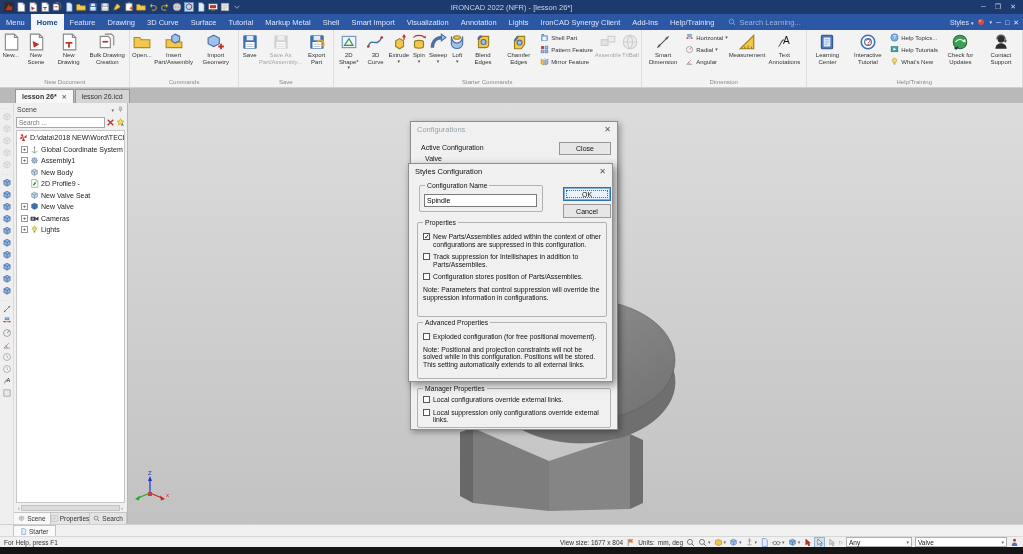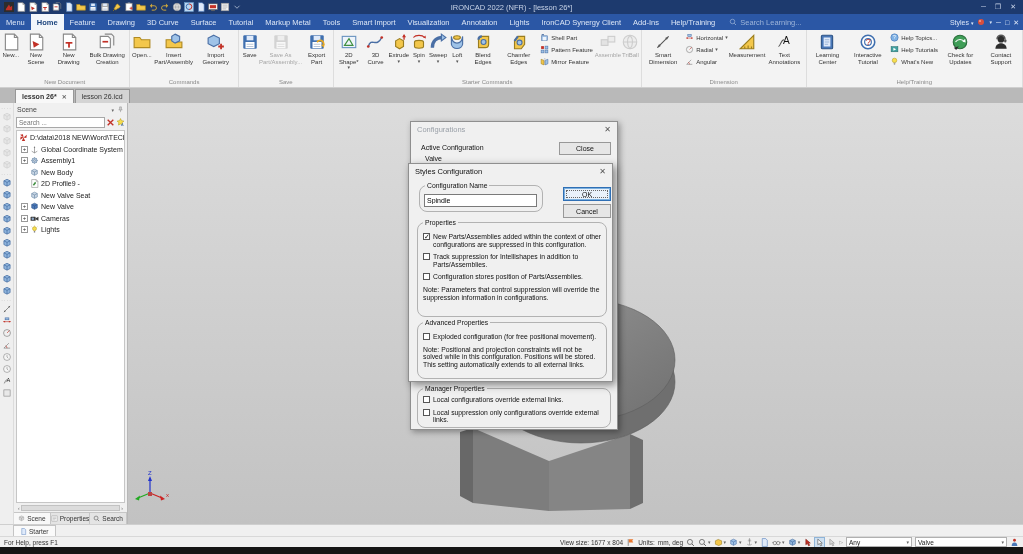--- a/index.html
+++ b/index.html
@@ -65,21 +65,21 @@
 .stab.active{background:#f8f8f8}
 .vp{flex:1;position:relative;background:linear-gradient(#dcdcdc,#c2c2c2);overflow:hidden}
 .vp svg.scene{position:absolute;inset:0}
 
 .dlg{position:absolute;background:#f0f0f0;border:1px solid #8f8f8f;box-shadow:2px 2px 6px rgba(0,0,0,.35);font-size:7px;color:#111}
 .dlg-title{height:15px;display:flex;align-items:center;padding:0 6px;font-size:7.5px;color:#111}
 .dlg1 .dlg-title{color:#9aa0a8}
 .dlg-x{margin-left:auto;color:#555;font-size:8px;line-height:8px}
 .btn{position:absolute;background:#e6e6e6;border:1px solid #989898;font-size:7px;display:flex;align-items:center;justify-content:center;color:#111}
 .btn.default{border:1px solid #2f6fb5;box-shadow:inset 0 0 0 1px #7cb0de;outline:1px dotted #666;outline-offset:-4px;background:#e9f1fa}
-.fs{position:absolute;border:1px solid #b2b2b2;border-radius:8px}
+.fs{position:absolute;border:1px solid #b2b2b2;border-radius:2px}
 .fs-leg{position:absolute;top:-4.5px;left:5px;background:#f0f0f0;padding:0 2px;font-size:6.8px;line-height:8px;white-space:nowrap}
 .fs-body{position:absolute;left:5px;right:3px;top:7px;bottom:1px}
 .cbrow{display:flex;gap:3px;margin-bottom:5px;align-items:flex-start}
 .cb{width:7px;height:7px;border:1px solid #555;background:#fff;flex:none;font-size:7px;line-height:6px;text-align:center;color:#111;margin-top:0}
 .cb.checked::before{content:"\2713"}
 .cblbl{font-size:6.8px;line-height:7.6px}
 .note{font-size:6.8px;line-height:7.6px;margin-top:1px}
 .lbl{position:absolute;font-size:7px;white-space:nowrap}
 input.dlg-input{position:absolute;border:1px solid #7a7a7a;font-size:7px;padding:0 2px;background:#fff;font-family:"Liberation Sans",sans-serif}
 
@@ -240,21 +240,21 @@
 <div class="menubar">
   <div id="menu-tabs" style="display:flex">
       <div class="menu-tab">Menu</div>
       <div class="menu-tab active">Home</div>
       <div class="menu-tab">Feature</div>
       <div class="menu-tab">Drawing</div>
       <div class="menu-tab">3D Curve</div>
       <div class="menu-tab">Surface</div>
       <div class="menu-tab">Tutorial</div>
       <div class="menu-tab">Markup Metal</div>
-      <div class="menu-tab">Tools</div>
+      <div class="menu-tab">Shell</div>
       <div class="menu-tab">Smart Import</div>
       <div class="menu-tab">Visualization</div>
       <div class="menu-tab">Annotation</div>
       <div class="menu-tab">Lights</div>
       <div class="menu-tab">IronCAD Synergy Client</div>
       <div class="menu-tab">Add-Ins</div>
       <div class="menu-tab">Help/Training</div>
     </div>
   <div class="menu-search">
     <span class="ic" id="search-ic">

